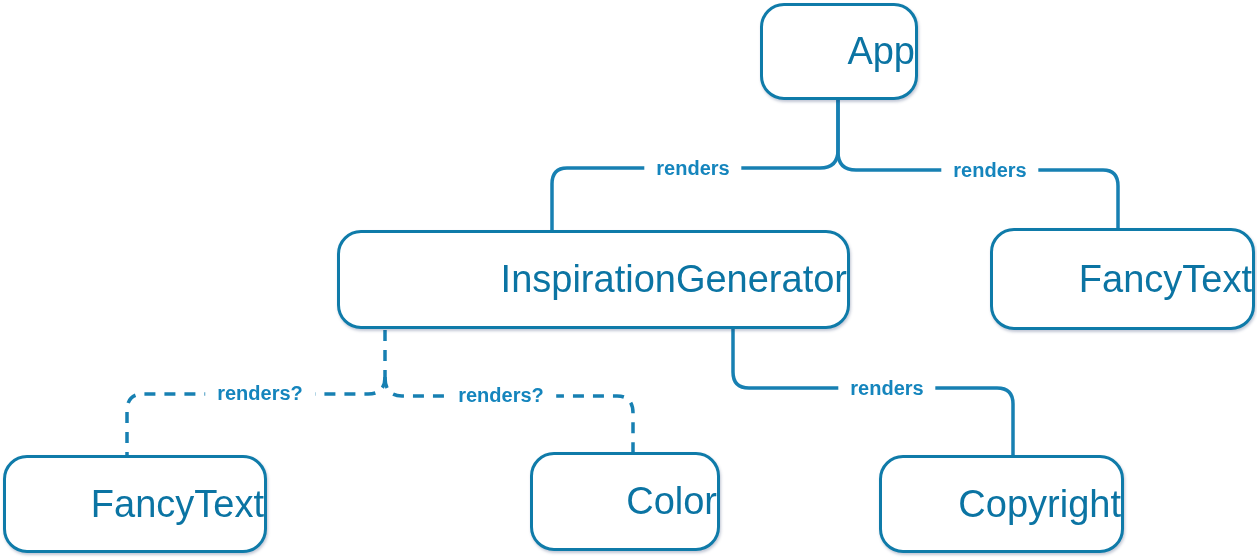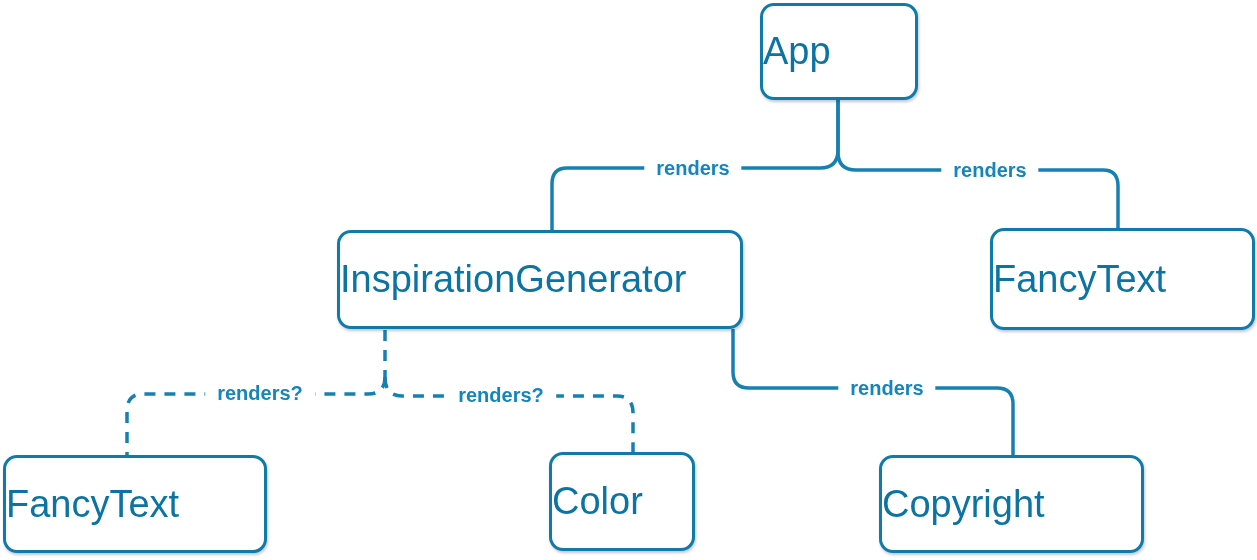--- a/index.html
+++ b/index.html
@@ -20,22 +20,22 @@
     overflow:hidden;
   }
   .edges{position:absolute;left:0;top:0;width:1257px;height:560px;}
   .edges path{fill:none;stroke-width:3.5px;}
   .edges path.solid{stroke:var(--edge-solid);}
   .edges path.dashed{stroke:var(--edge-dashed);stroke-dasharray:11 9;}
   .node{
     position:absolute;
     background:var(--node-fill);
     border:3px solid var(--node-border);
-    border-radius:14px;
-    display:flex;align-items:center;justify-content:flex-start;
+    border-radius:24px;
+    display:flex;align-items:center;justify-content:flex-end;
     color:var(--node-text);
     font-size:38px;
     font-weight:400;
     box-shadow:1px 2px 3px rgba(35,55,105,0.28);
     box-sizing:border-box;
     white-space:nowrap;
   }
   .edge-label{
     position:absolute;
     transform:translate(-50%,-50%);
@@ -65,33 +65,33 @@
   <span class="edge-label" style="left:693px;top:168px">renders</span>
   <span class="edge-label" style="left:990px;top:170px">renders</span>
   <span class="edge-label" style="left:260px;top:393px">renders?</span>
   <span class="edge-label" style="left:501px;top:395px">renders?</span>
   <span class="edge-label" style="left:887px;top:388px">renders</span>
 
   <div class="node" style="left:760px;top:3px;width:158px;height:97px">
     <span>App</span>
   </div>
 
-  <div class="node" style="left:337px;top:230px;width:406px;height:99px">
+  <div class="node" style="left:337px;top:230px;width:513px;height:99px">
     <span>InspirationGenerator</span>
   </div>
 
   <div class="node" style="left:990px;top:228px;width:265px;height:102px">
     <span>FancyText</span>
   </div>
 
   <div class="node" style="left:3px;top:455px;width:264px;height:98px">
     <span>FancyText</span>
   </div>
 
-  <div class="node" style="left:549px;top:452px;width:146px;height:99px">
+  <div class="node" style="left:530px;top:452px;width:190px;height:99px">
     <span>Color</span>
   </div>
 
-  <div class="node" style="left:879px;top:455px;width:265px;height:98px">
+  <div class="node" style="left:879px;top:455px;width:245px;height:98px">
     <span>Copyright</span>
   </div>
 
 </div>
 
 </body></html>

